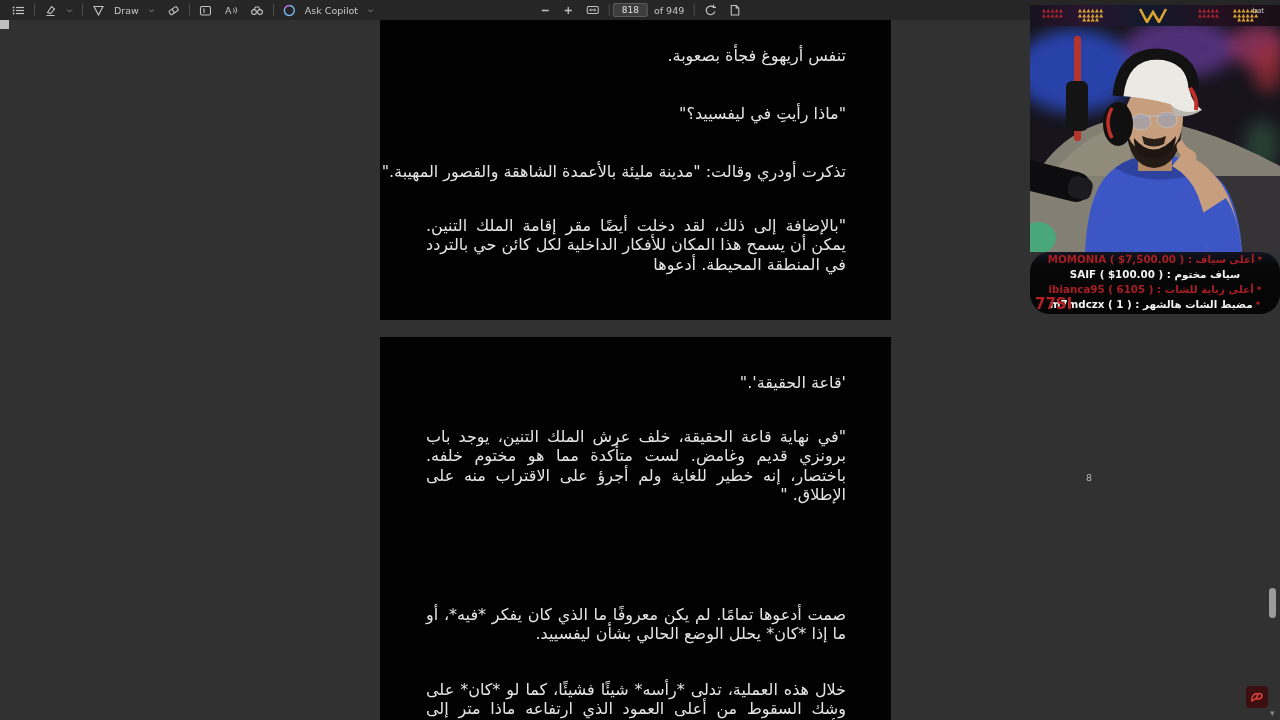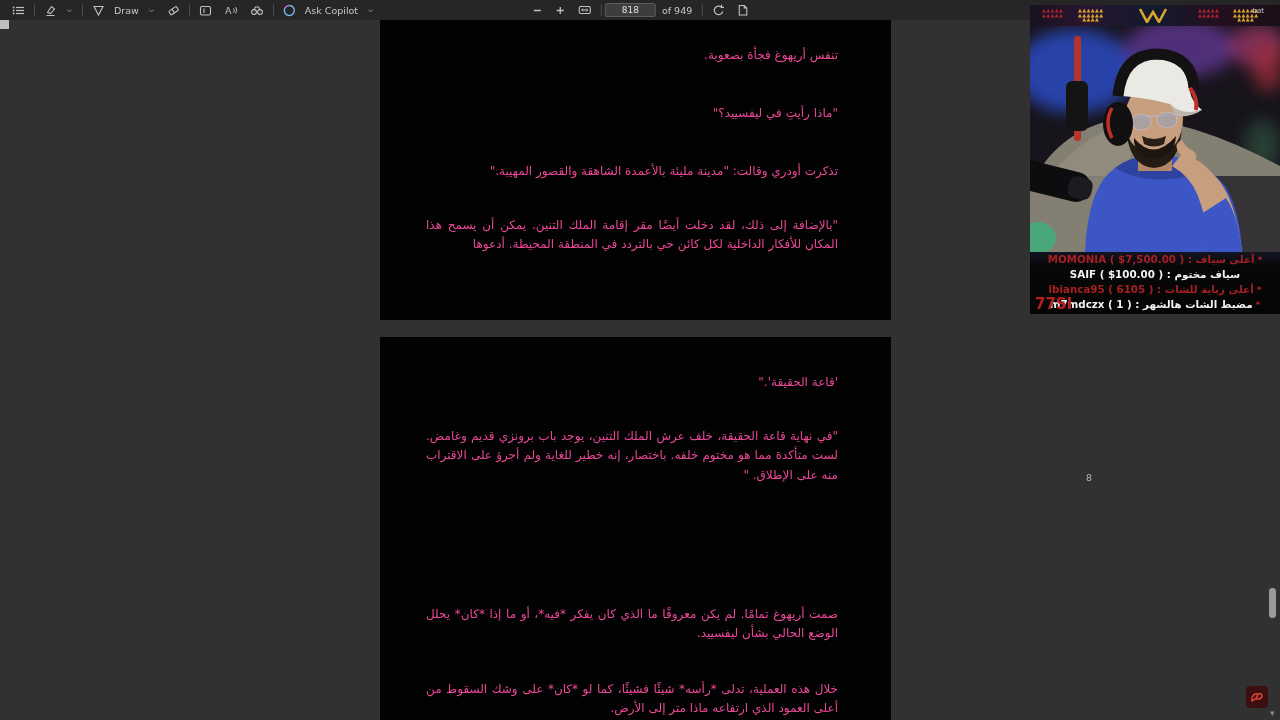--- a/index.html
+++ b/index.html
@@ -8,46 +8,46 @@
   #screen { position:absolute; inset:0; width:1280px; height:720px; background:#313131; overflow:hidden; }
 
   
   #toolbar { position:absolute; top:0; left:0; width:1280px; height:20px; background:#262626;
              display:flex; align-items:center; z-index:2; color:#c8c8c8; font-size:9.5px; }
   .tb-group { display:flex; align-items:center; height:20px; }
   .tb-btn { display:flex; align-items:center; gap:9px; padding:0 6px; height:20px; cursor:default; }
   .tb-sep { width:1px; height:12px; background:#4d4d4d; margin:0 3px; }
   .tb-center { position:absolute; left:50%; transform:translateX(-50%); display:flex; align-items:center; }
   #page-box { min-width:24px; height:14px; background:#3d3d3d; border:1px solid #5d5d5d; border-radius:2px;
-              color:#e2e2e2; font-size:9px; display:flex; align-items:center; justify-content:center; padding:0 16px; }
+              color:#e2e2e2; font-size:9px; display:flex; align-items:center; justify-content:center; padding:0 8px; }
   .tb-label { color:#c8c8c8; }
   svg.icn { display:block; }
 
   
   .pdf-page { position:absolute; left:380px; width:511px; background:#020202; z-index:1; }
   #pdf-page-1 { top:20px; height:300px; }
   #pdf-page-2 { top:337px; height:383px; }
-  .para { position:absolute; right:53px; left:46px; direction:rtl; text-align:justify;
-          color:#ec4899; font-size:12px; line-height:19.3px; }
+  .para { position:absolute; right:45px; left:46px; direction:rtl; text-align:justify;
+          color:#e5e5e5; font-size:16px; line-height:19.3px; }
   .para.single { left:auto; text-align:right; white-space:nowrap; }
 
   
   #cam-wrap { position:absolute; left:1030px; top:5px; width:250px; z-index:5; }
   #cam-banner { position:relative; width:250px; height:21px; overflow:hidden;
                 background:linear-gradient(90deg,#17121f 0%, #2a1530 22%, #121a2c 48%, #241020 75%, #1a0f16 100%); }
   .tri { position:absolute; top:3px; font-size:5px; line-height:4.6px; letter-spacing:.4px;
          white-space:pre-line; text-align:center; }
   .tri.red { color:#a8242e; }
   .tri.gold { color:#d9a52f; }
   #banner-bat { position:absolute; right:16px; top:2px; font-size:7px; color:#cfcfcf; }
   #cam-video { position:relative; width:250px; height:226px; overflow:hidden; background:#17141c; }
 
   
   #stats { position:absolute; left:1030px; top:252px; width:250px; height:62px; z-index:5;
-           background:linear-gradient(#131522 0%, #070708 22%, #050505 100%); }
+           background:linear-gradient(#131522 0%, #070708 22%, #050505 100%);border-radius:20px; }
   .stat-row { position:relative; height:15px; direction:rtl; text-align:center;
               font-weight:bold; font-size:10.3px; line-height:15px; white-space:nowrap; }
   .stat-row.red { color:#a91f22; }
   .stat-row.white { color:#f2f2f2; }
   .stat-marker { color:#b32024; font-size:9px; margin-left:3px; }
   .stat-prefix { position:absolute; left:5px; top:0; color:#b32024; font-size:15px; }
 
   
   #viewer-badge { position:absolute; left:1086px; top:472px; color:#b5b5b5; font-size:9.5px; z-index:4; }
   #scroll-thumb { position:absolute; left:1269px; top:588px; width:7px; height:30px;
@@ -180,21 +180,21 @@
   <div id="pdf-page-1" class="pdf-page">
     <div class="para single" style="top:26px;">تنفس أريهوغ فجأة بصعوبة.</div>
     <div class="para single" style="top:84px;">"ماذا رأيتِ في ليفسييد؟"</div>
     <div class="para single" style="top:142px;">تذكرت أودري وقالت: "مدينة مليئة بالأعمدة الشاهقة والقصور المهيبة."</div>
     <div class="para" style="top:196px;">"بالإضافة إلى ذلك، لقد دخلت أيضًا مقر إقامة الملك التنين. يمكن أن يسمح هذا المكان للأفكار الداخلية لكل كائن حي بالتردد في المنطقة المحيطة. أدعوها</div>
   </div>
 
   <div id="pdf-page-2" class="pdf-page">
     <div class="para single" style="top:36px;">'قاعة الحقيقة'."</div>
     <div class="para" style="top:90px;">"في نهاية قاعة الحقيقة، خلف عرش الملك التنين، يوجد باب برونزي قديم وغامض. لست متأكدة مما هو مختوم خلفه. باختصار، إنه خطير للغاية ولم أجرؤ على الاقتراب منه على الإطلاق. "</div>
-    <div class="para" style="top:268px;">صمت أريهوغ تمامًا. لم يكن معروفًا ما الذي كان يفكر *فيه*، أو ما إذا *كان* يحلل الوضع الحالي بشأن ليفسييد.</div>
+    <div class="para" style="top:268px;">صمت أدعوها تمامًا. لم يكن معروفًا ما الذي كان يفكر *فيه*، أو ما إذا *كان* يحلل الوضع الحالي بشأن ليفسييد.</div>
     <div class="para" style="top:343px;">خلال هذه العملية، تدلى *رأسه* شيئًا فشيئًا، كما لو *كان* على وشك السقوط من أعلى العمود الذي ارتفاعه ماذا متر إلى الأرض.</div>
   </div>
 
   <div id="cam-wrap">
     <div id="cam-banner">
       <div class="tri red" style="left:12px;">▲▲▲▲▲
 ▲▲▲▲▲</div>
       <div class="tri gold" style="left:48px;">▲▲▲▲▲▲
 ▲▲▲▲▲▲
 ▲▲▲▲</div>

